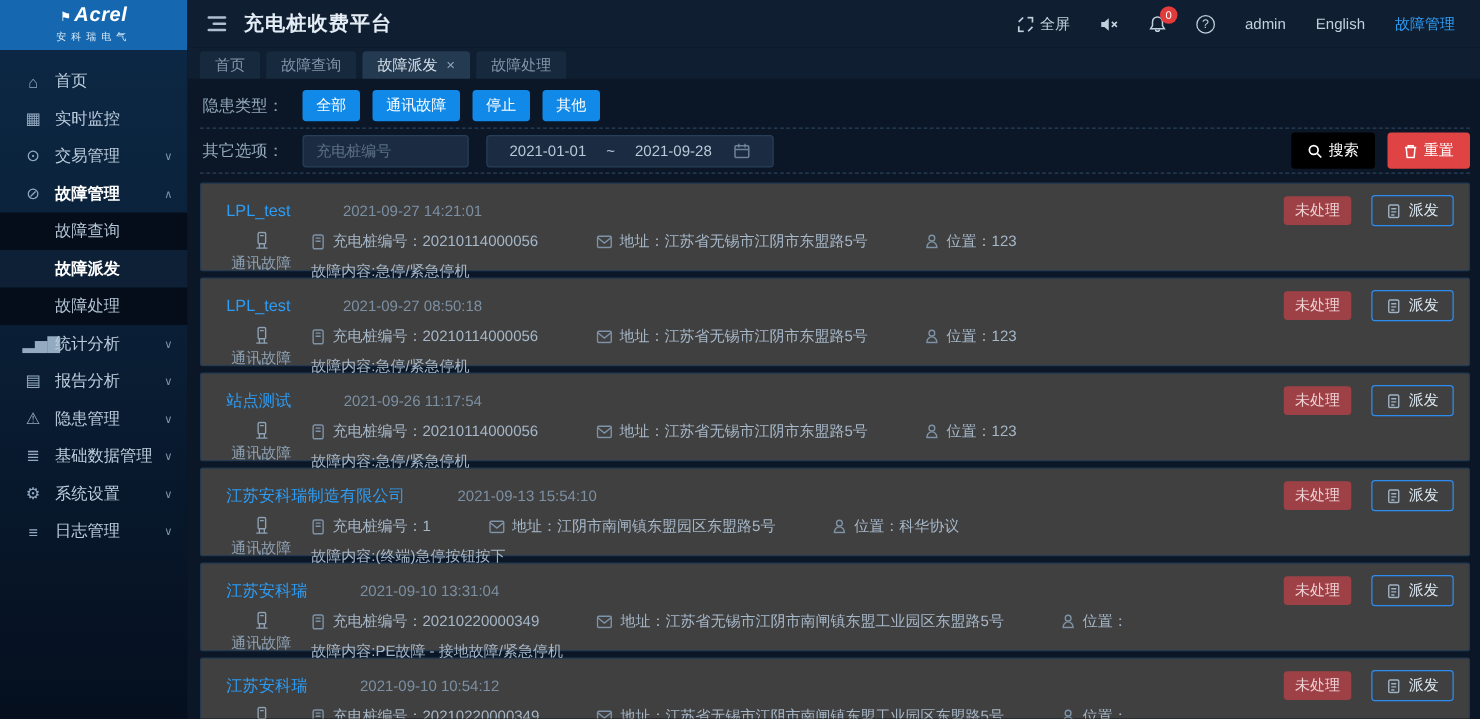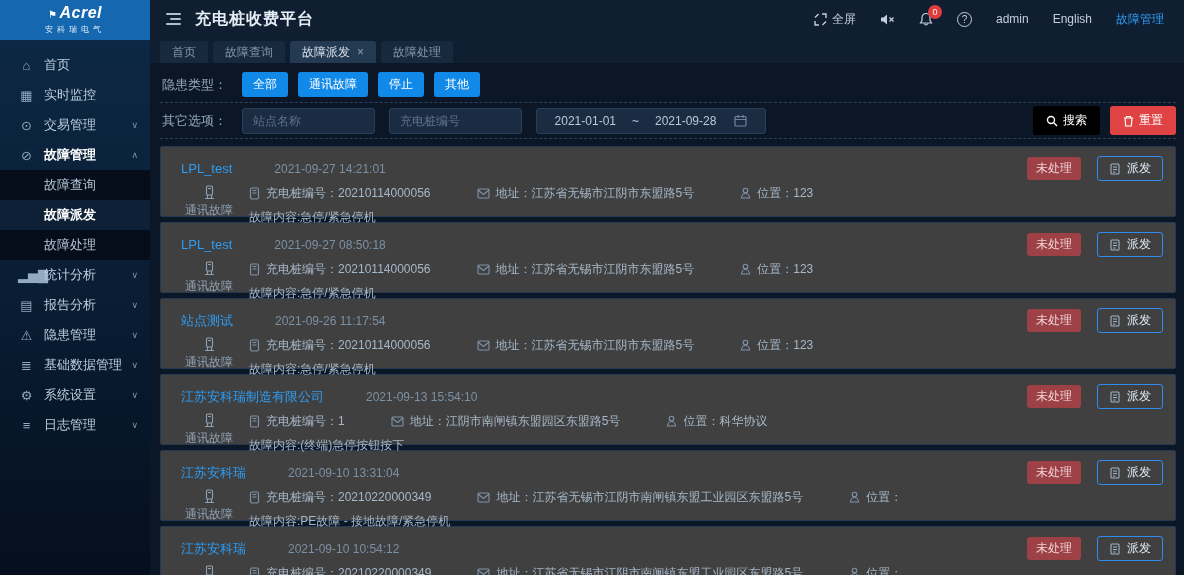--- a/index.html
+++ b/index.html
@@ -245,21 +245,20 @@
           <button class="type-btn">通讯故障</button>
 
           <button class="type-btn">停止</button>
 
           <button class="type-btn">其他</button>
 
       </div>
 
       <div class="filter-row">
         <span class="filter-label">其它选项：</span>
-        <input class="text-input" type="text" placeholder="站点名称" style="">
         <input class="text-input" type="text" placeholder="充电桩编号" style="">
         <div class="date-range">
           <span>2021-01-01</span>
           <span>~</span>
           <span>2021-09-28</span>
           <span class="cal">
             <svg width="13" height="13" viewBox="0 0 13 13" fill="none" stroke="currentColor" stroke-width="1.2">
                 <rect x="1" y="2.5" width="11" height="9.5" rx="1"></rect>
                 <path d="M1 5.5 h11 M4 1 v3 M9 1 v3"></path>
               </svg>

